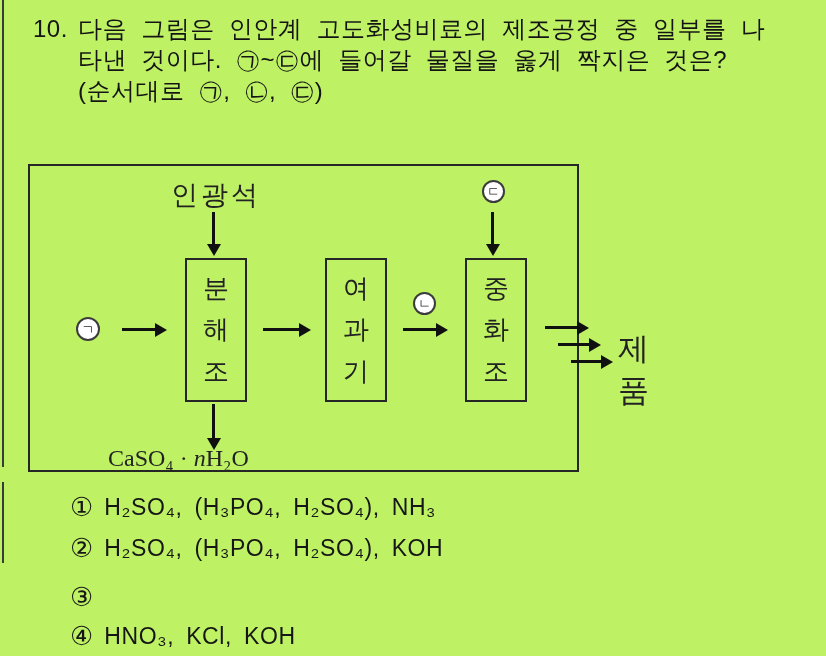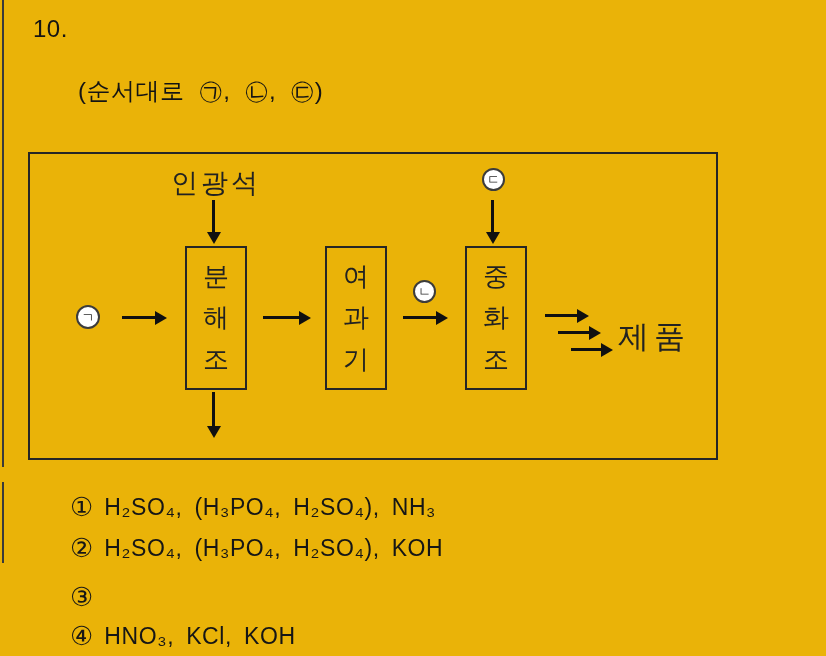--- a/index.html
+++ b/index.html
@@ -3,36 +3,36 @@
 <meta charset="utf-8">
 <style>
   html, body {
     margin: 0; padding: 0;
     background: #ffffff;
     width: 826px; height: 656px;
     font-family: "Liberation Sans", "DejaVu Sans", sans-serif;
     color: #1a1a1a;
     overflow: hidden;
   }
-  .page { position: relative; width: 826px; height: 656px; background: #eab308; }
+  .page { position: relative; width: 826px; height: 656px; background: #bef264; }
 
   
   .vrule { position: absolute; width: 2px; background: #3a3a3a; }
   .vrule-top { left: 2px; top: 0; height: 467px; }
   .vrule-bottom { left: 2px; top: 482px; height: 81px; }
 
   
   .q-line { position: absolute; white-space: nowrap; font-size: 24px; line-height: 26px; color: #141414; word-spacing: 7px; letter-spacing: 0.5px; }
   .q-number { left: 33px; top: 16px; word-spacing: 0; }
   .q-line1 { left: 78px; top: 16px; }
   .q-line2 { left: 78px; top: 47px; }
   .q-line3 { left: 78px; top: 78px; text-align: center; }
 
   
-  .diagram { position: absolute; left: 28px; top: 152px; width: 690px; height: 308px; border: 2px solid #262626; box-sizing: border-box; }
+  .diagram { position: absolute; left: 28px; top: 164px; width: 551px; height: 308px; border: 2px solid #262626; box-sizing: border-box; }
   .serif { font-family: "Liberation Serif", "DejaVu Serif", serif; }
 
   .feed-label { position: absolute; left: 136px; top: 11px; width: 100px; text-align: center; font-size: 27px; letter-spacing: 3px; color: #222; }
   .product-label { position: absolute; left: 588px; top: 162px; font-size: 31px; letter-spacing: 5px; color: #222; }
   .byproduct { position: absolute; left: 78px; top: 279px; font-size: 24px; color: #222; white-space: nowrap; }
   .byproduct .ital { font-style: italic; }
 
   .proc-box { position: absolute; top: 92px; width: 62px; height: 144px; border: 2px solid #262626; box-sizing: border-box;
               display: flex; flex-direction: column; justify-content: space-evenly; align-items: center;
               font-size: 26px; color: #222; }
@@ -78,20 +78,22 @@
 </style>
 </head>
 <body>
 
 <div class="page">
 
   <div class="vrule vrule-top"></div>
   <div class="vrule vrule-bottom"></div>
 
   <div class="q-line q-number">10.</div>
+  <div class="q-line q-line1">다음 그림은 인안계 고도화성비료의 제조공정 중 일부를 나</div>
+  <div class="q-line q-line2">타낸 것이다. ㉠~㉢에 들어갈 물질을 옳게 짝지은 것은?</div>
   <div class="q-line q-line3">(순서대로 ㉠, ㉡, ㉢)</div>
 
   <div class="diagram">
 
     <div class="feed-label serif">인광석</div>
     <div class="varrow varr-feed"></div>
 
     <div class="circle-mark mark-d">
       <span>ㄷ</span>
     </div>
@@ -127,20 +129,21 @@
       <span>조</span>
     </div>
 
     <div class="harrow arr-out-1"></div>
     <div class="harrow arr-out-2"></div>
     <div class="harrow arr-out-3"></div>
 
     <div class="product-label serif">제품</div>
 
     <div class="varrow varr-waste"></div>
+    <div class="byproduct serif"><span>CaSO₄ · </span><span class="ital">n</span><span>H₂O</span></div>
 
   </div>
 
   <div class="choice choice-1">
     <span class="choice-num">①</span>
     <span class="choice-text">H₂SO₄, (H₃PO₄, H₂SO₄), NH₃</span>
   </div>
   <div class="choice choice-2">
     <span class="choice-num">②</span>
     <span class="choice-text">H₂SO₄, (H₃PO₄, H₂SO₄), KOH</span>

